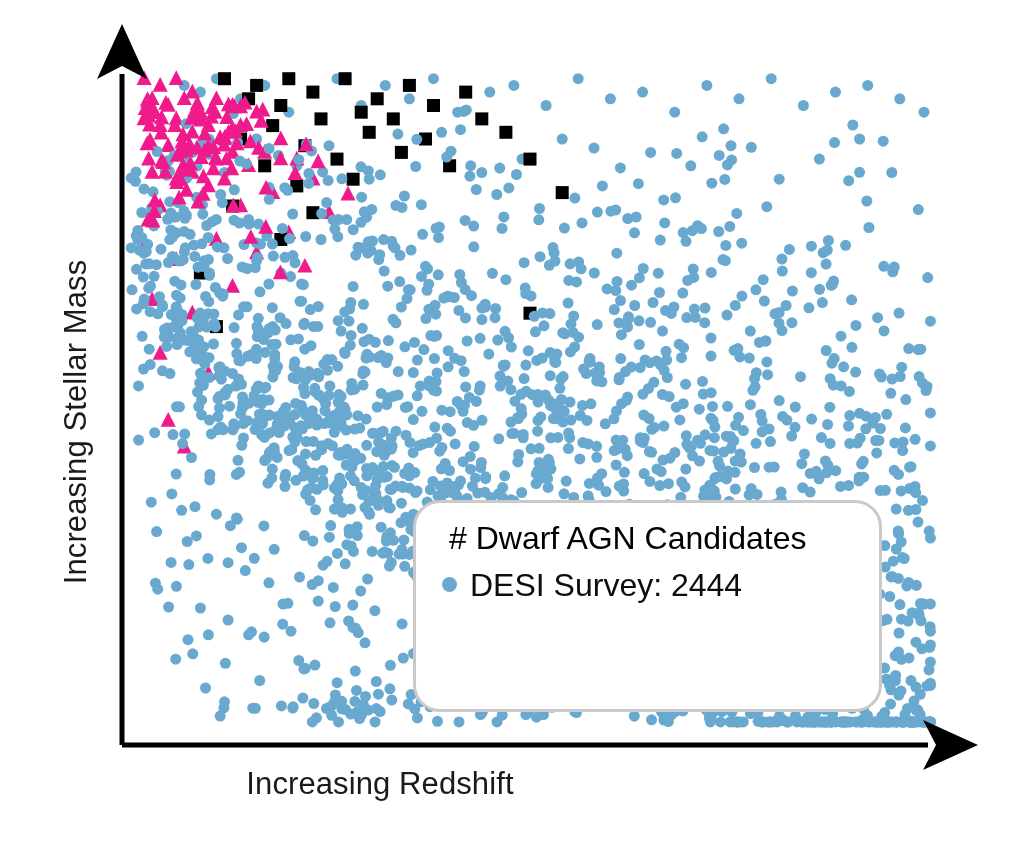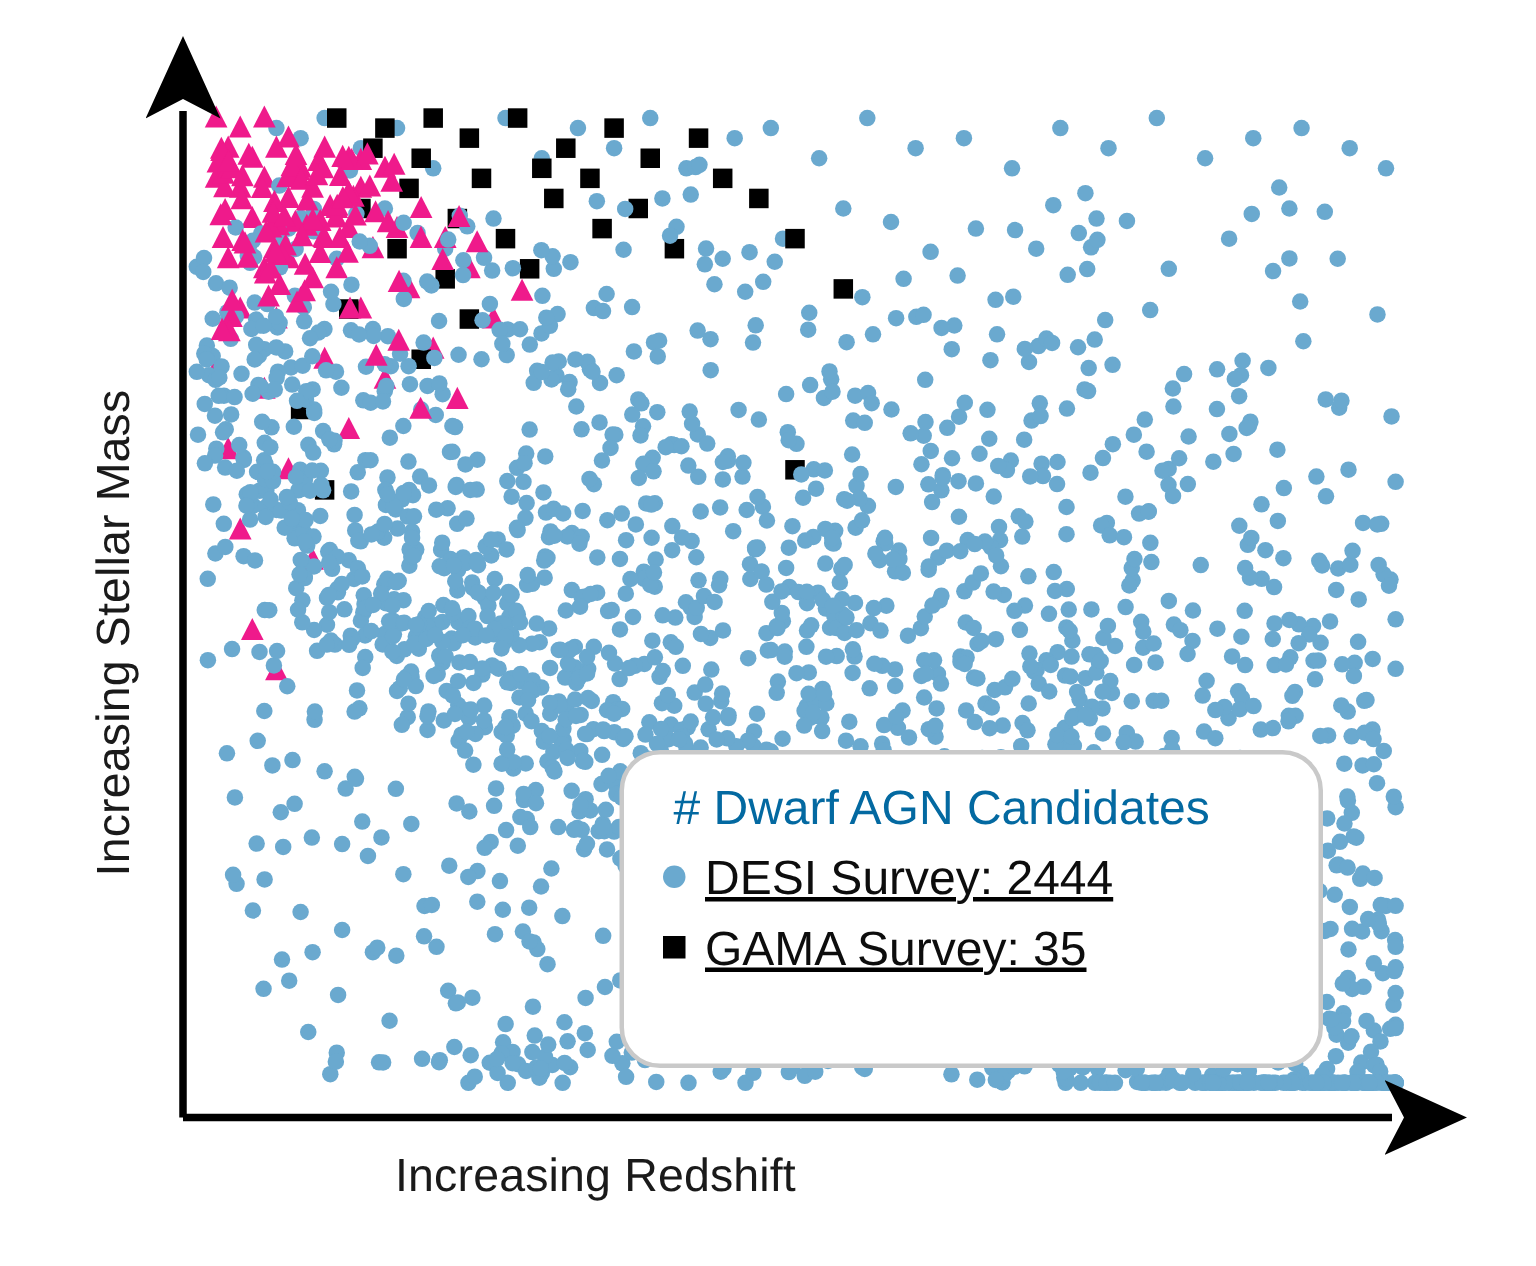--- a/index.html
+++ b/index.html
@@ -34,21 +34,21 @@
   
   .axis-label {
     position: absolute;
     font-size: 31px;
     font-weight: 400;
     letter-spacing: 0.1px;
     color: #1a1a1a;
     white-space: nowrap;
   }
   #xaxis-label {
-    left: 17px;
+    left: 0;
     top: 766px;
     width: 840px;
     text-align: center;
     padding-right: 80px;
     box-sizing: border-box;
   }
   #yaxis-label {
     left: 0;
     top: 0;
     width: 844px;
@@ -68,30 +68,29 @@
     height: 212px;
     box-sizing: border-box;
     border: 3px solid #c9c9c9;
     border-radius: 27px;
     background: #ffffff;
     padding: 12px 0 0 0;
   }
   #legend-title {
     font-size: 32px;
     line-height: 46px;
-    color: #0369a1;
+    color: #000000;
     padding-left: 33px;
     white-space: nowrap;
   }
   .legend-row {
     display: flex;
     align-items: center;
     height: 47px;
     padding-left: 16px;
-    text-decoration: underline;
   }
   .legend-swatch {
     width: 34px;
     min-width: 34px;
     height: 34px;
     display: flex;
     align-items: center;
     justify-content: center;
   }
   .legend-text {
@@ -2764,21 +2763,15 @@
     <div id="legend-title"># Dwarf AGN Candidates</div>
 
     <div class="legend-row">
       <span class="legend-swatch">
         <span class="sw-circle"></span>
       </span>
       <span class="legend-text">DESI Survey: 2444</span>
     </div>
 
 
-    <div class="legend-row">
-      <span class="legend-swatch">
-        <span class="sw-square"></span>
-      </span>
-      <span class="legend-text">GAMA Survey: 35</span>
-    </div>
   </div>
 
 </div>
 
 </body></html>

